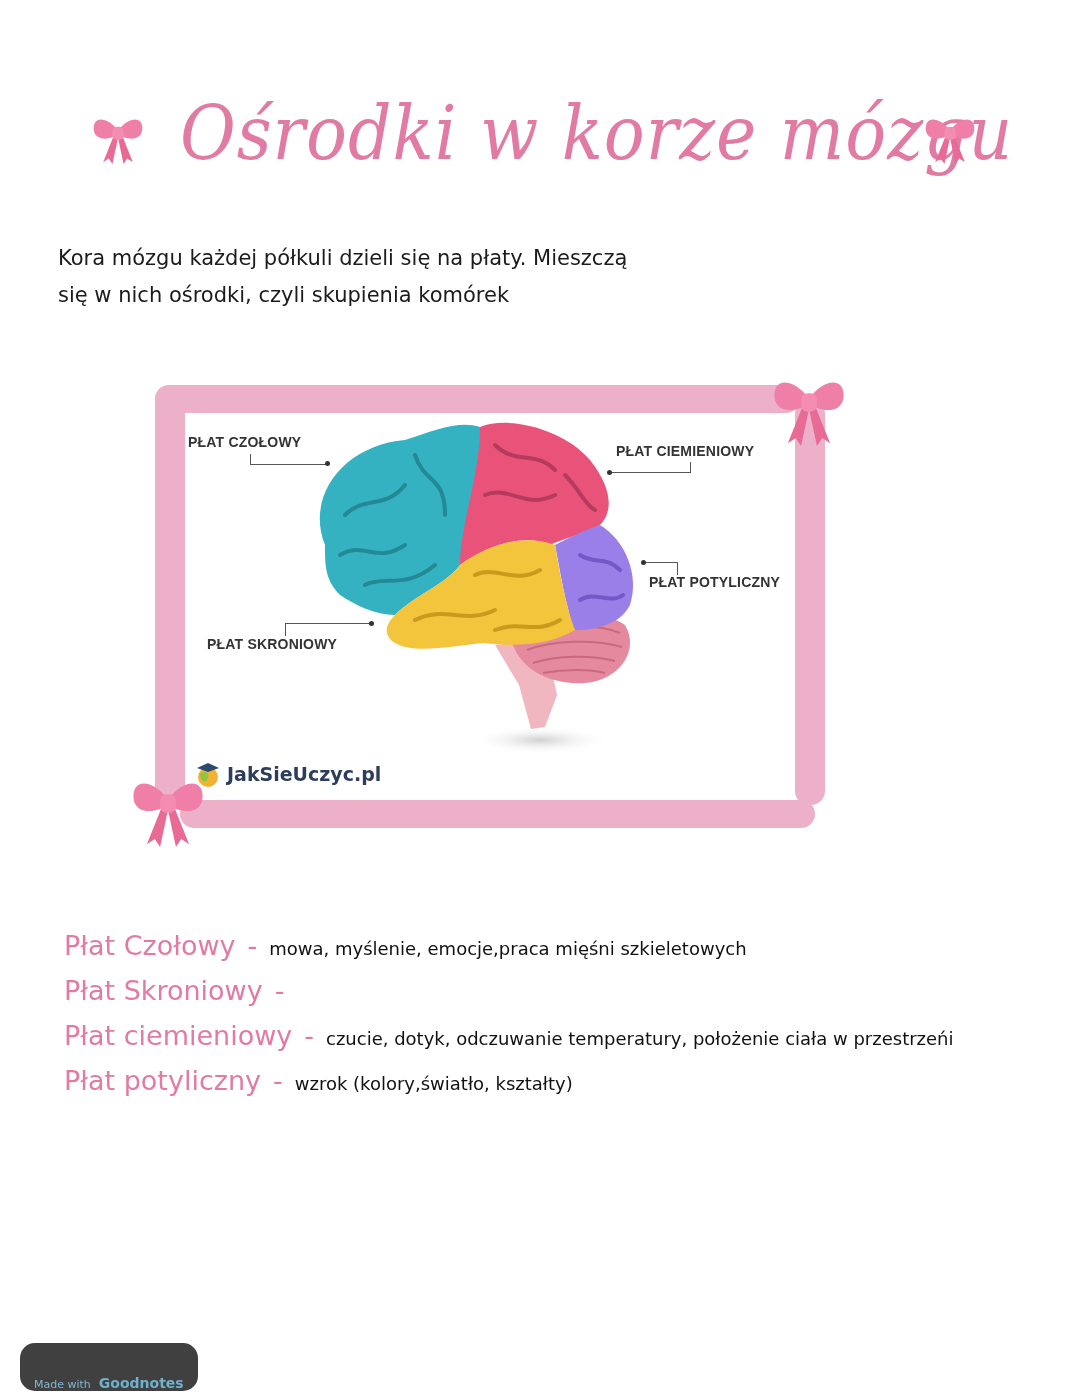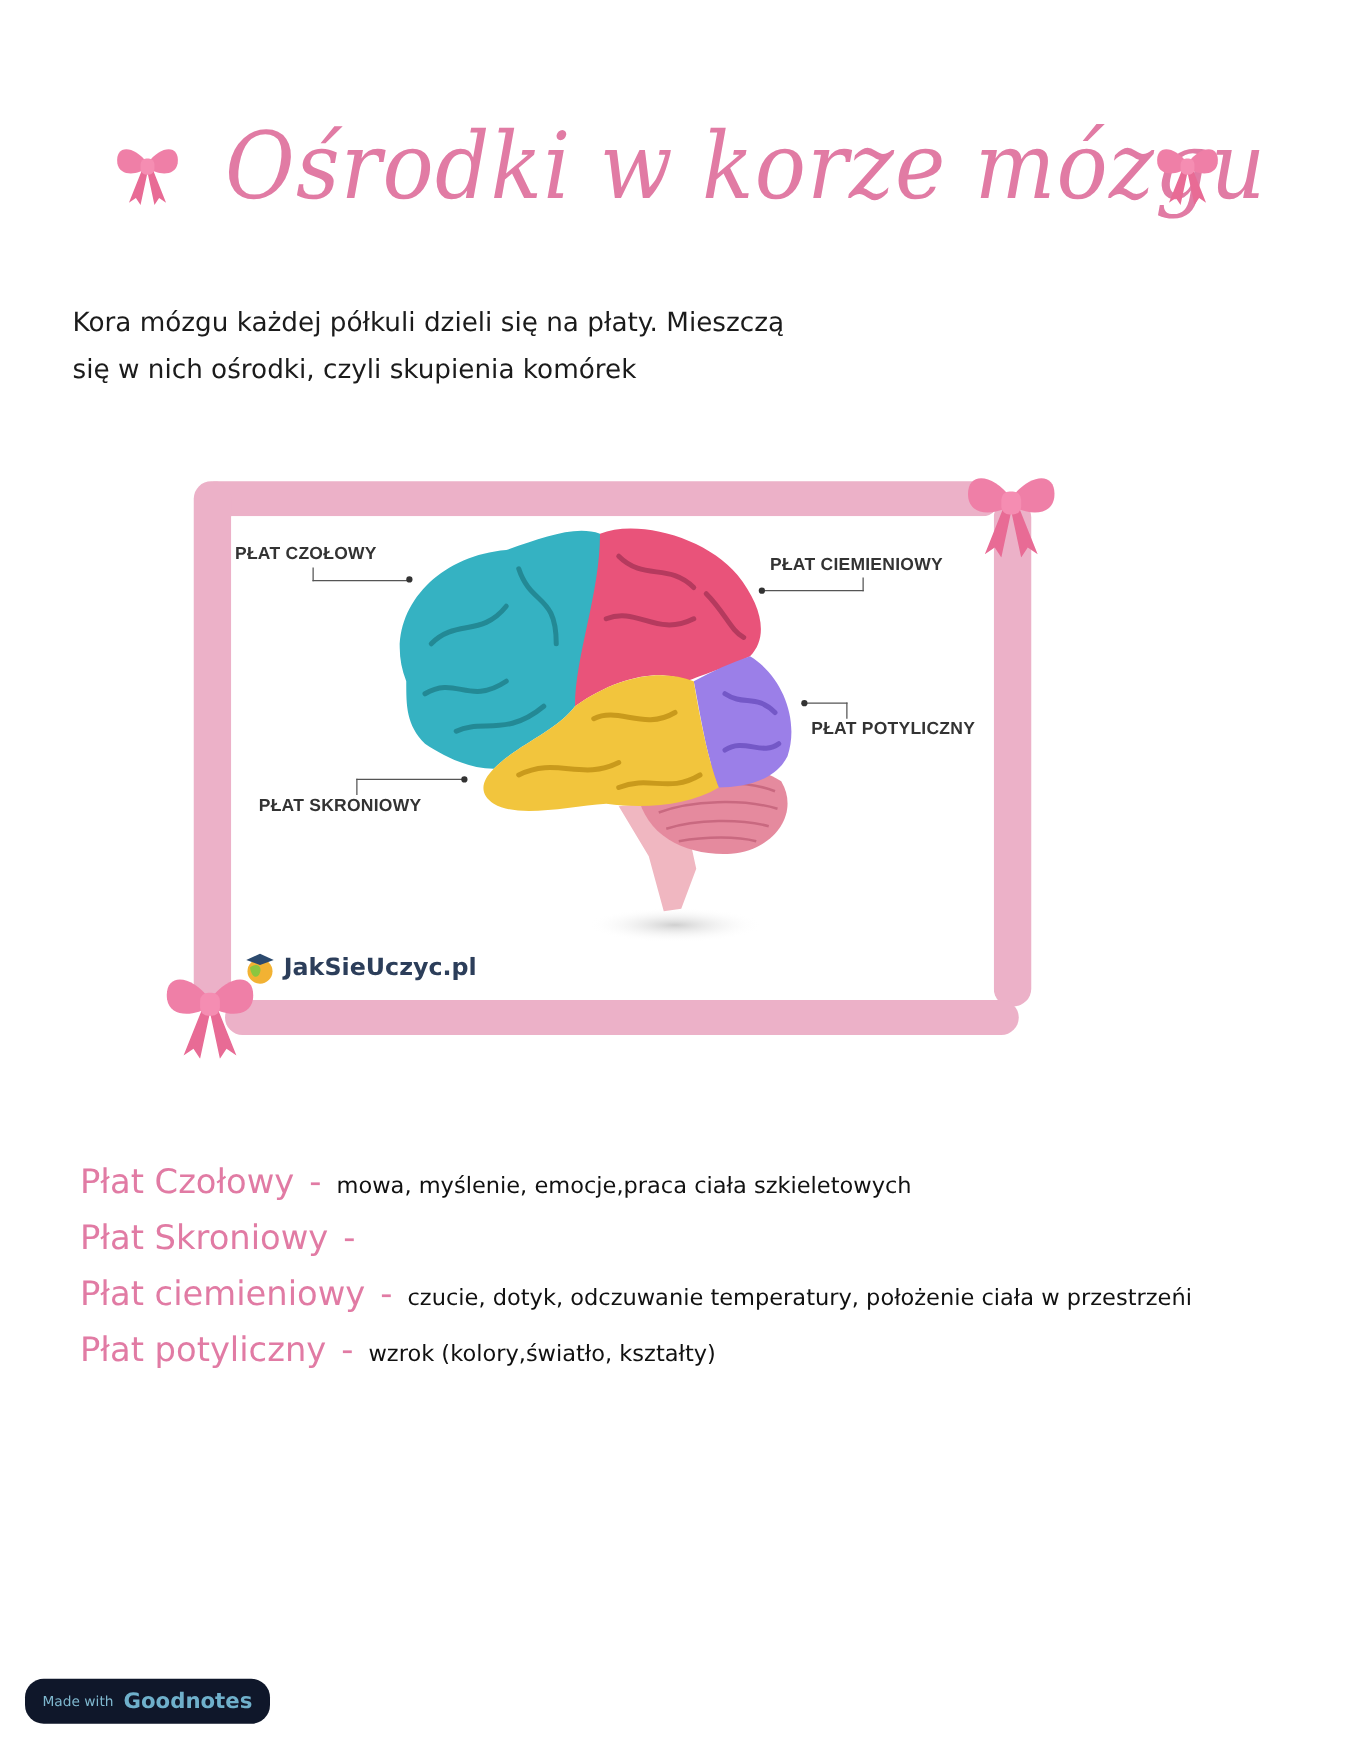--- a/index.html
+++ b/index.html
@@ -35,25 +35,25 @@
     .logo { position: absolute; left: 195px; top: 760px; display: flex; align-items: center; justify-content: center; }
     .logo-text { font-family: "DejaVu Sans", sans-serif; font-weight: bold; font-size: 19px; color: #2c3e5a; margin-left: 6px; }
 
     .lobes { position: absolute; left: 64px; top: 930px; width: 1000px; }
     .lobe-row { display: flex; align-items: baseline; height: 45px; white-space: nowrap; }
     .lobe-name { font-size: 27px; color: #e17ba4; font-family: "DejaVu Sans", sans-serif; }
     .lobe-dash { font-size: 27px; color: #e17ba4; margin: 0 12px 0 12px; }
     .lobe-desc { font-size: 18px; color: #111; font-family: "DejaVu Sans", sans-serif; }
 
     .goodnotes {
-      position: absolute; left: 20px; top: 1343px; height: 36px; padding: 0 14px;
-      background: #0f172a; border-radius: 15px; display: flex; align-items: center;
+      position: absolute; left: 20px; top: 1343px; height: 48px; padding: 0 14px;
+      background: #404040; border-radius: 15px; display: flex; align-items: flex-end;
     }
     .gn-made { font-size: 11px; color: #7fb8cf; margin-right: 8px; }
-    .gn-brand { font-size: 17px; color: #6fb0cb; font-weight: bold; }
+    .gn-brand { font-size: 14px; color: #6fb0cb; font-weight: bold; }
   </style>
 </head>
 <body>
 
 <div class="title-wrap">
   <div class="bow" style="left:90px; top:52px; width:56px; height:52px;">
     <svg viewBox="0 0 60 56">
         <path d="M30 20 C18 4 2 4 4 20 C6 32 22 30 30 24 Z" fill="#ef7fa7"></path>
         <path d="M30 20 C42 4 58 4 56 20 C54 32 38 30 30 24 Z" fill="#ef7fa7"></path>
         <path d="M26 24 L14 54 L20 50 L24 56 L30 28 Z" fill="#e86b95"></path>
@@ -176,21 +176,21 @@
     <path d="M5 14 C9 10 15 12 13 18 C11 24 6 22 5 14 Z" fill="#8cc63f"></path>
     <path d="M2 8 L13 3 L24 8 L13 12 Z" fill="#2c4a6e"></path>
   </svg>
   <span class="logo-text">JakSieUczyc.pl</span>
 </div>
 
 <div class="lobes">
   <div class="lobe-row">
     <span class="lobe-name">Płat Czołowy</span>
     <span class="lobe-dash">-</span>
-    <span class="lobe-desc">mowa, myślenie, emocje,praca ciała szkieletowych</span>
+    <span class="lobe-desc">mowa, myślenie, emocje,praca mięśni szkieletowych</span>
   </div>
   <div class="lobe-row">
     <span class="lobe-name">Płat Skroniowy</span>
     <span class="lobe-dash">-</span>
   </div>
   <div class="lobe-row">
     <span class="lobe-name">Płat ciemieniowy</span>
     <span class="lobe-dash">-</span>
     <span class="lobe-desc">czucie, dotyk, odczuwanie temperatury, położenie ciała w przestrzeńi</span>
   </div>

